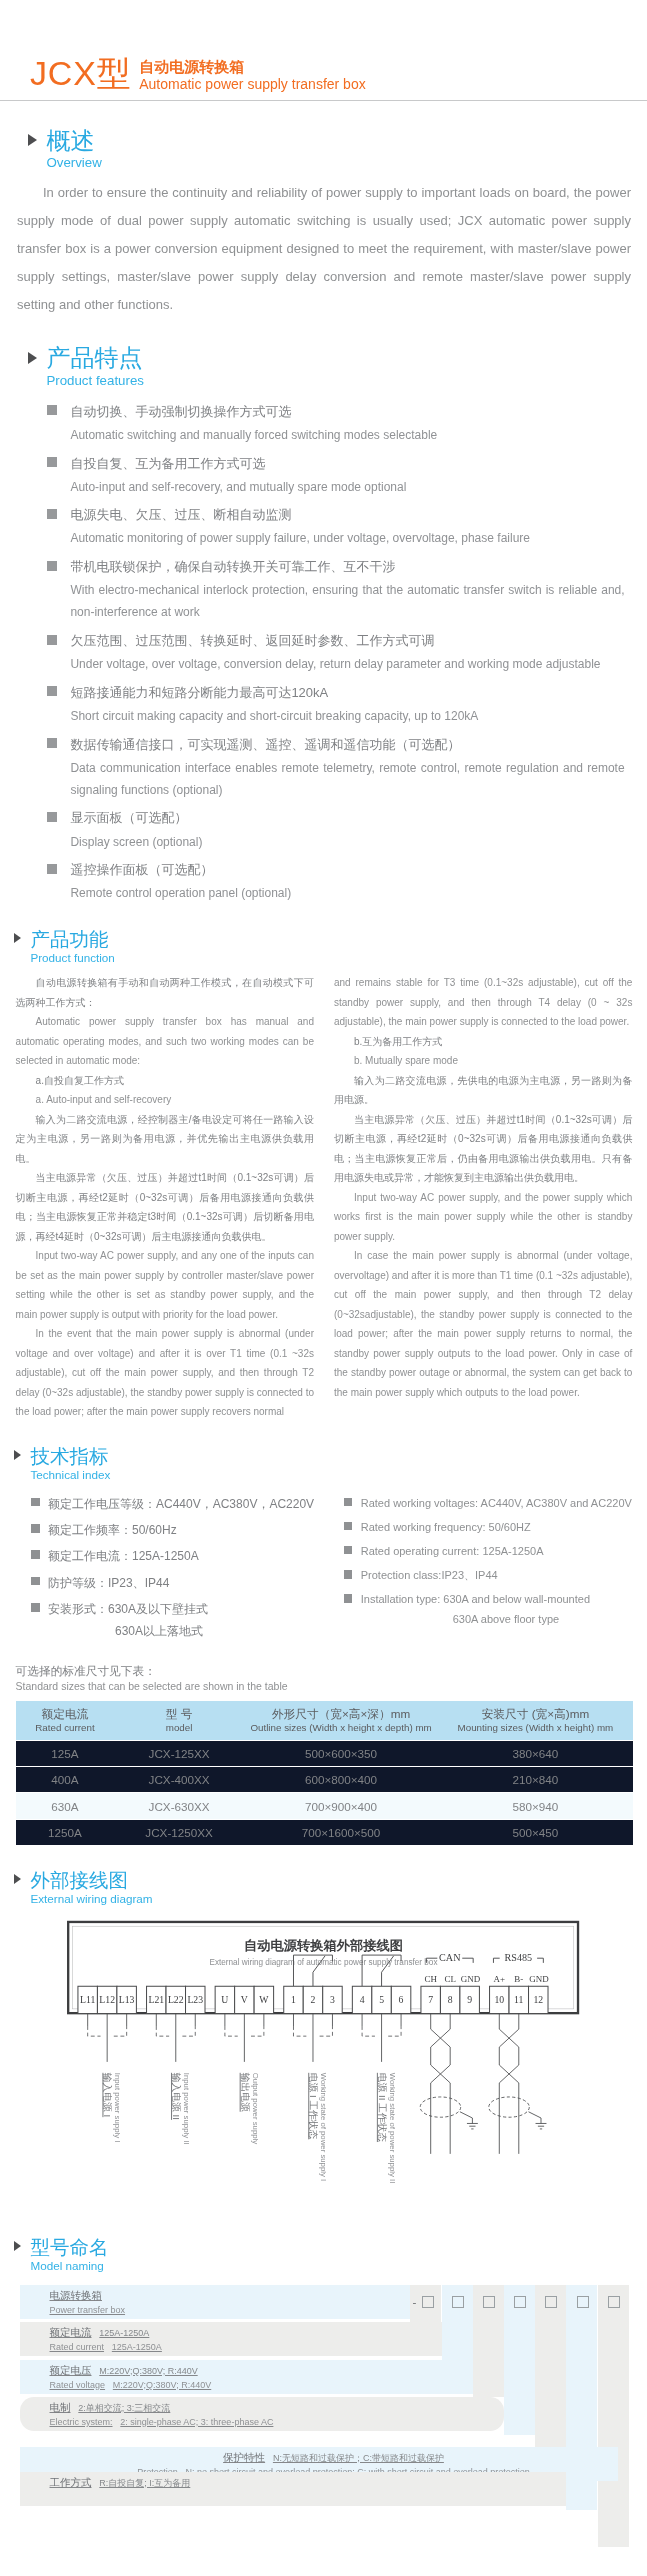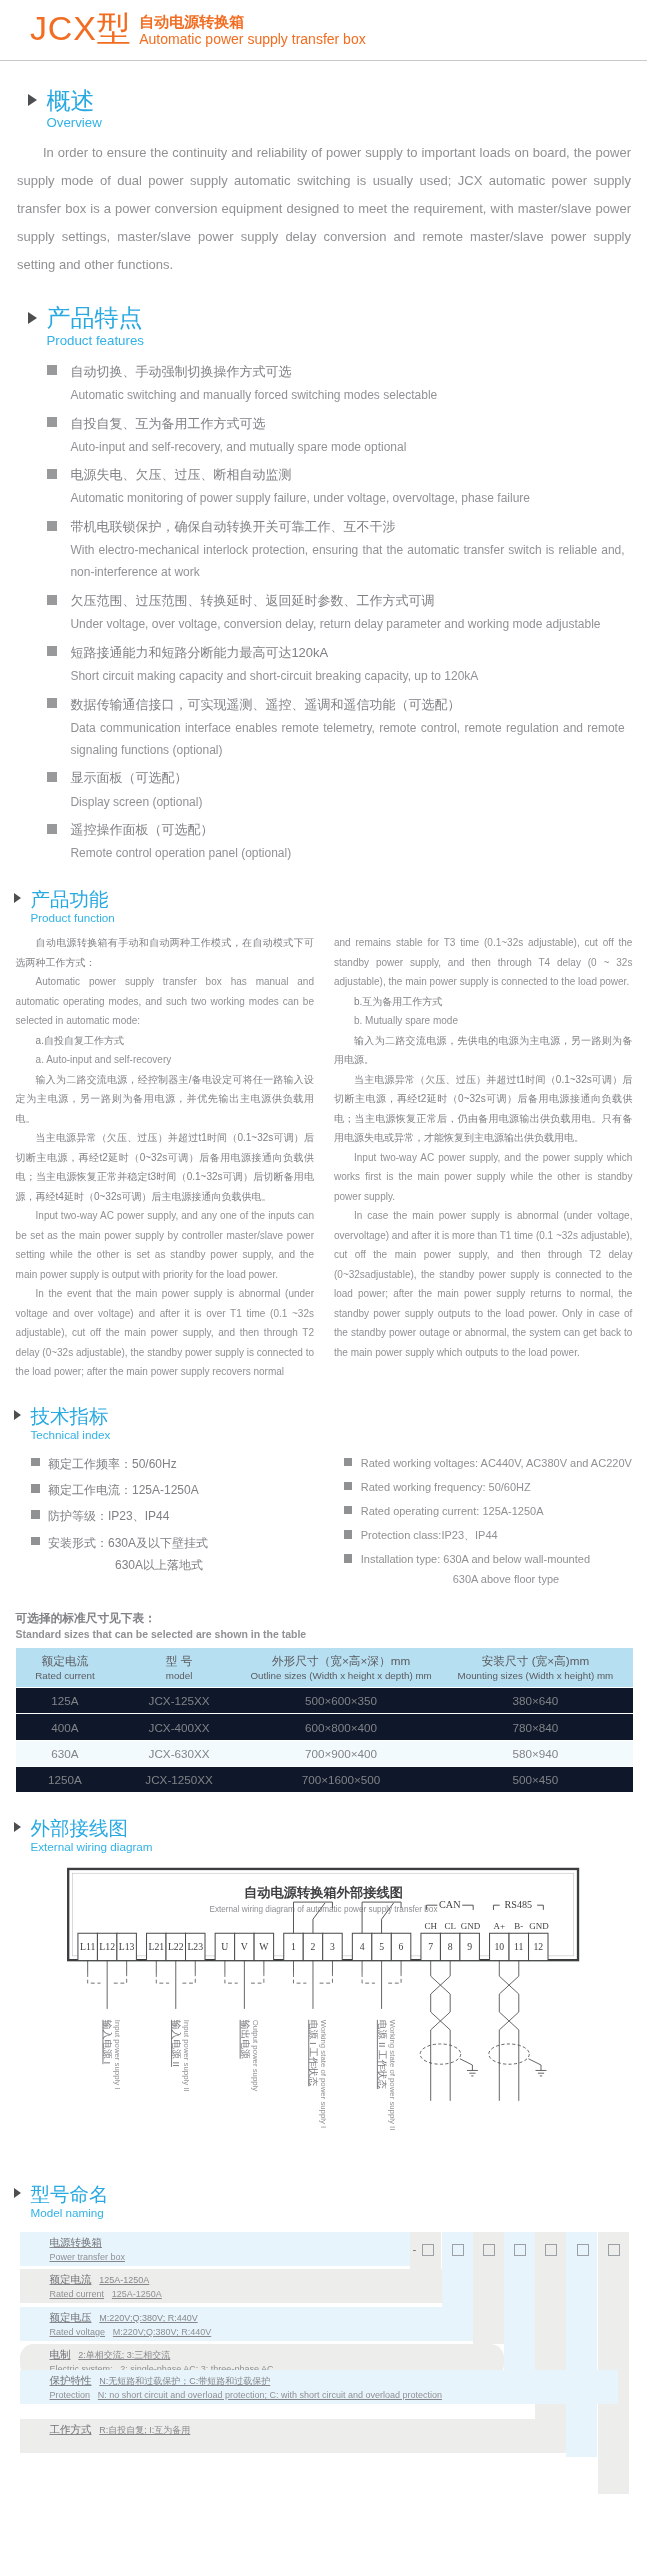--- a/index.html
+++ b/index.html
@@ -1,20 +1,20 @@
 <!DOCTYPE html>
 <html style="font-size:12.5px"><head>
 <meta charset="utf-8">
 <style>
   html,body{margin:0;padding:0;background:#fff;}
   body{width:648px;font-family:"Liberation Sans","DejaVu Sans",sans-serif;color:#85878a;}
   .page{position:relative;width:648px;overflow:hidden;}
 
   
-  .hdr{display:flex;align-items:flex-start;padding:9.4px 0 0 30px;height:48px;}
+  .hdr{display:flex;align-items:center;padding:9.4px 0 0 30px;height:48px;margin-top:40px;}
   .hdr .model{color:#f26d21;font-size:34px;line-height:39px;font-weight:400;letter-spacing:0.8px;}
   .hdr .tblock{margin-left:7.8px;padding-top:2.3px;}
   .hdr .tcn{color:#f26d21;font-size:15px;font-weight:bold;line-height:19px;}
   .hdr .ten{color:#f26d21;font-size:14px;line-height:17px;}
   .hrule{border-top:0.8px solid #c8c9ca;margin:3.1px 0 0 0;}
 
   
   .sec{display:flex;align-items:flex-start;margin:26.5px 0 7.8px 28px;}
   .sec.small{margin-left:14px;margin-top:23.4px;}
   .tri{width:0;height:0;border-left:9.4px solid #4d4e50;border-top:6.2px solid transparent;border-bottom:6.2px solid transparent;margin:6.2px 9.4px 0 0;}
@@ -51,21 +51,21 @@
   .tech .tcol.r{width:48%;}
   .titem{position:relative;padding-left:17px;line-height:2.2;}
   .titem .sq{position:absolute;left:0;top:7px;width:8.6px;height:8.6px;background:#8f9193;}
   .tcol.l .titem{font-size:12px;color:#7f8184;}
   .tcol.r .titem{font-size:11px;color:#8f9193;}
   .textra{padding-left:17px;line-height:1.6;}
   .tcol.l .textra{font-size:12px;color:#7f8184;text-indent:67px;}
   .tcol.r .textra{font-size:11px;color:#8f9193;text-indent:92px;}
 
   
-  .note{margin:20px 0 0 15.6px;font-weight:bold;}
+  .note{margin:20px 0 0 15.6px;}
   .note .ncn{font-size:11.7px;color:#7f8184;line-height:1.5;}
   .note .nen{font-size:10.5px;color:#8f9193;line-height:1.4;}
   table.sz{border-collapse:separate;border-spacing:0 1.6px;width:617px;margin:6.2px 0 0 15.6px;}
   table.sz th{background:#b7dff2;color:#5b5c5f;font-weight:normal;padding:4.7px 1.6px;}
   table.sz th .hcn{font-size:11.7px;line-height:1.4;}
   table.sz th .hen{font-size:9.8px;line-height:1.3;}
   table.sz td{text-align:center;font-size:11.7px;color:#818386;padding:6.2px 1.6px;}
   table.sz tr.odd td{background:#0f172a;}
   table.sz tr.even td{background:#f3fafd;}
 
@@ -199,20 +199,21 @@
 
   <div class="sec small">
     <div class="tri"></div>
     <div>
       <div class="cn">技术指标</div>
       <div class="en">Technical index</div>
     </div>
   </div>
   <div class="tech">
     <div class="tcol l">
+      <div class="titem"><span class="sq"></span><span>额定工作电压等级：AC440V，AC380V，AC220V</span></div>
       <div class="titem"><span class="sq"></span><span>额定工作频率：50/60Hz</span></div>
       <div class="titem"><span class="sq"></span><span>额定工作电流：125A-1250A</span></div>
       <div class="titem"><span class="sq"></span><span>防护等级：IP23、IP44</span></div>
       <div class="titem"><span class="sq"></span><span>安装形式：630A及以下壁挂式</span></div>
       <div class="textra">630A以上落地式</div>
     </div>
     <div class="tcol r">
       <div class="titem"><span class="sq"></span><span>Rated working voltages: AC440V, AC380V and AC220V</span></div>
       <div class="titem"><span class="sq"></span><span>Rated working frequency: 50/60HZ</span></div>
       <div class="titem"><span class="sq"></span><span>Rated operating current: 125A-1250A</span></div>
@@ -257,21 +258,21 @@
       <tr class="odd">
           <td>125A</td>
           <td>JCX-125XX</td>
           <td>500×600×350</td>
           <td>380×640</td>
         </tr>
       <tr class="odd">
           <td>400A</td>
           <td>JCX-400XX</td>
           <td>600×800×400</td>
-          <td>780×840</td>
+          <td>210×840</td>
         </tr>
       <tr class="even">
           <td>630A</td>
           <td>JCX-630XX</td>
           <td>700×900×400</td>
           <td>580×940</td>
         </tr>
       <tr class="odd">
           <td>1250A</td>
           <td>JCX-1250XX</td>
@@ -447,21 +448,21 @@
       <div class="l2"><span class="en1">Rated current</span><span class="env">125A-1250A</span></div>
     </div>
     <div class="row bgb" style="top:75px;width:453px;">
       <div class="l1"><span class="lab">额定电压</span><span class="val">M:220V;Q:380V; R:440V</span></div>
       <div class="l2"><span class="en1">Rated voltage</span><span class="env">M:220V;Q:380V; R:440V</span></div>
     </div>
     <div class="row bgg" style="top:112px;width:484px;border-radius:14px;">
       <div class="l1"><span class="lab">电制</span><span class="val">2:单相交流; 3:三相交流</span></div>
       <div class="l2"><span class="en1">Electric system:</span><span class="env">2: single-phase AC; 3: three-phase AC</span></div>
     </div>
-    <div class="row bgb" style="top:138px;width:598px;">
+    <div class="row bgb" style="top:162px;width:598px;text-align:center;">
       <div class="l1"><span class="lab">保护特性</span><span class="val">N:无短路和过载保护；C:带短路和过载保护</span></div>
       <div class="l2"><span class="en1">Protection</span><span class="env">N: no short circuit and overload protection; C: with short circuit and overload protection</span></div>
     </div>
     <div class="row bgg" style="top:187px;width:546px;">
       <div class="l1"><span class="lab">工作方式</span><span class="val">R:自投自复; I:互为备用</span></div>
 
     </div>
 
   </div>
 

